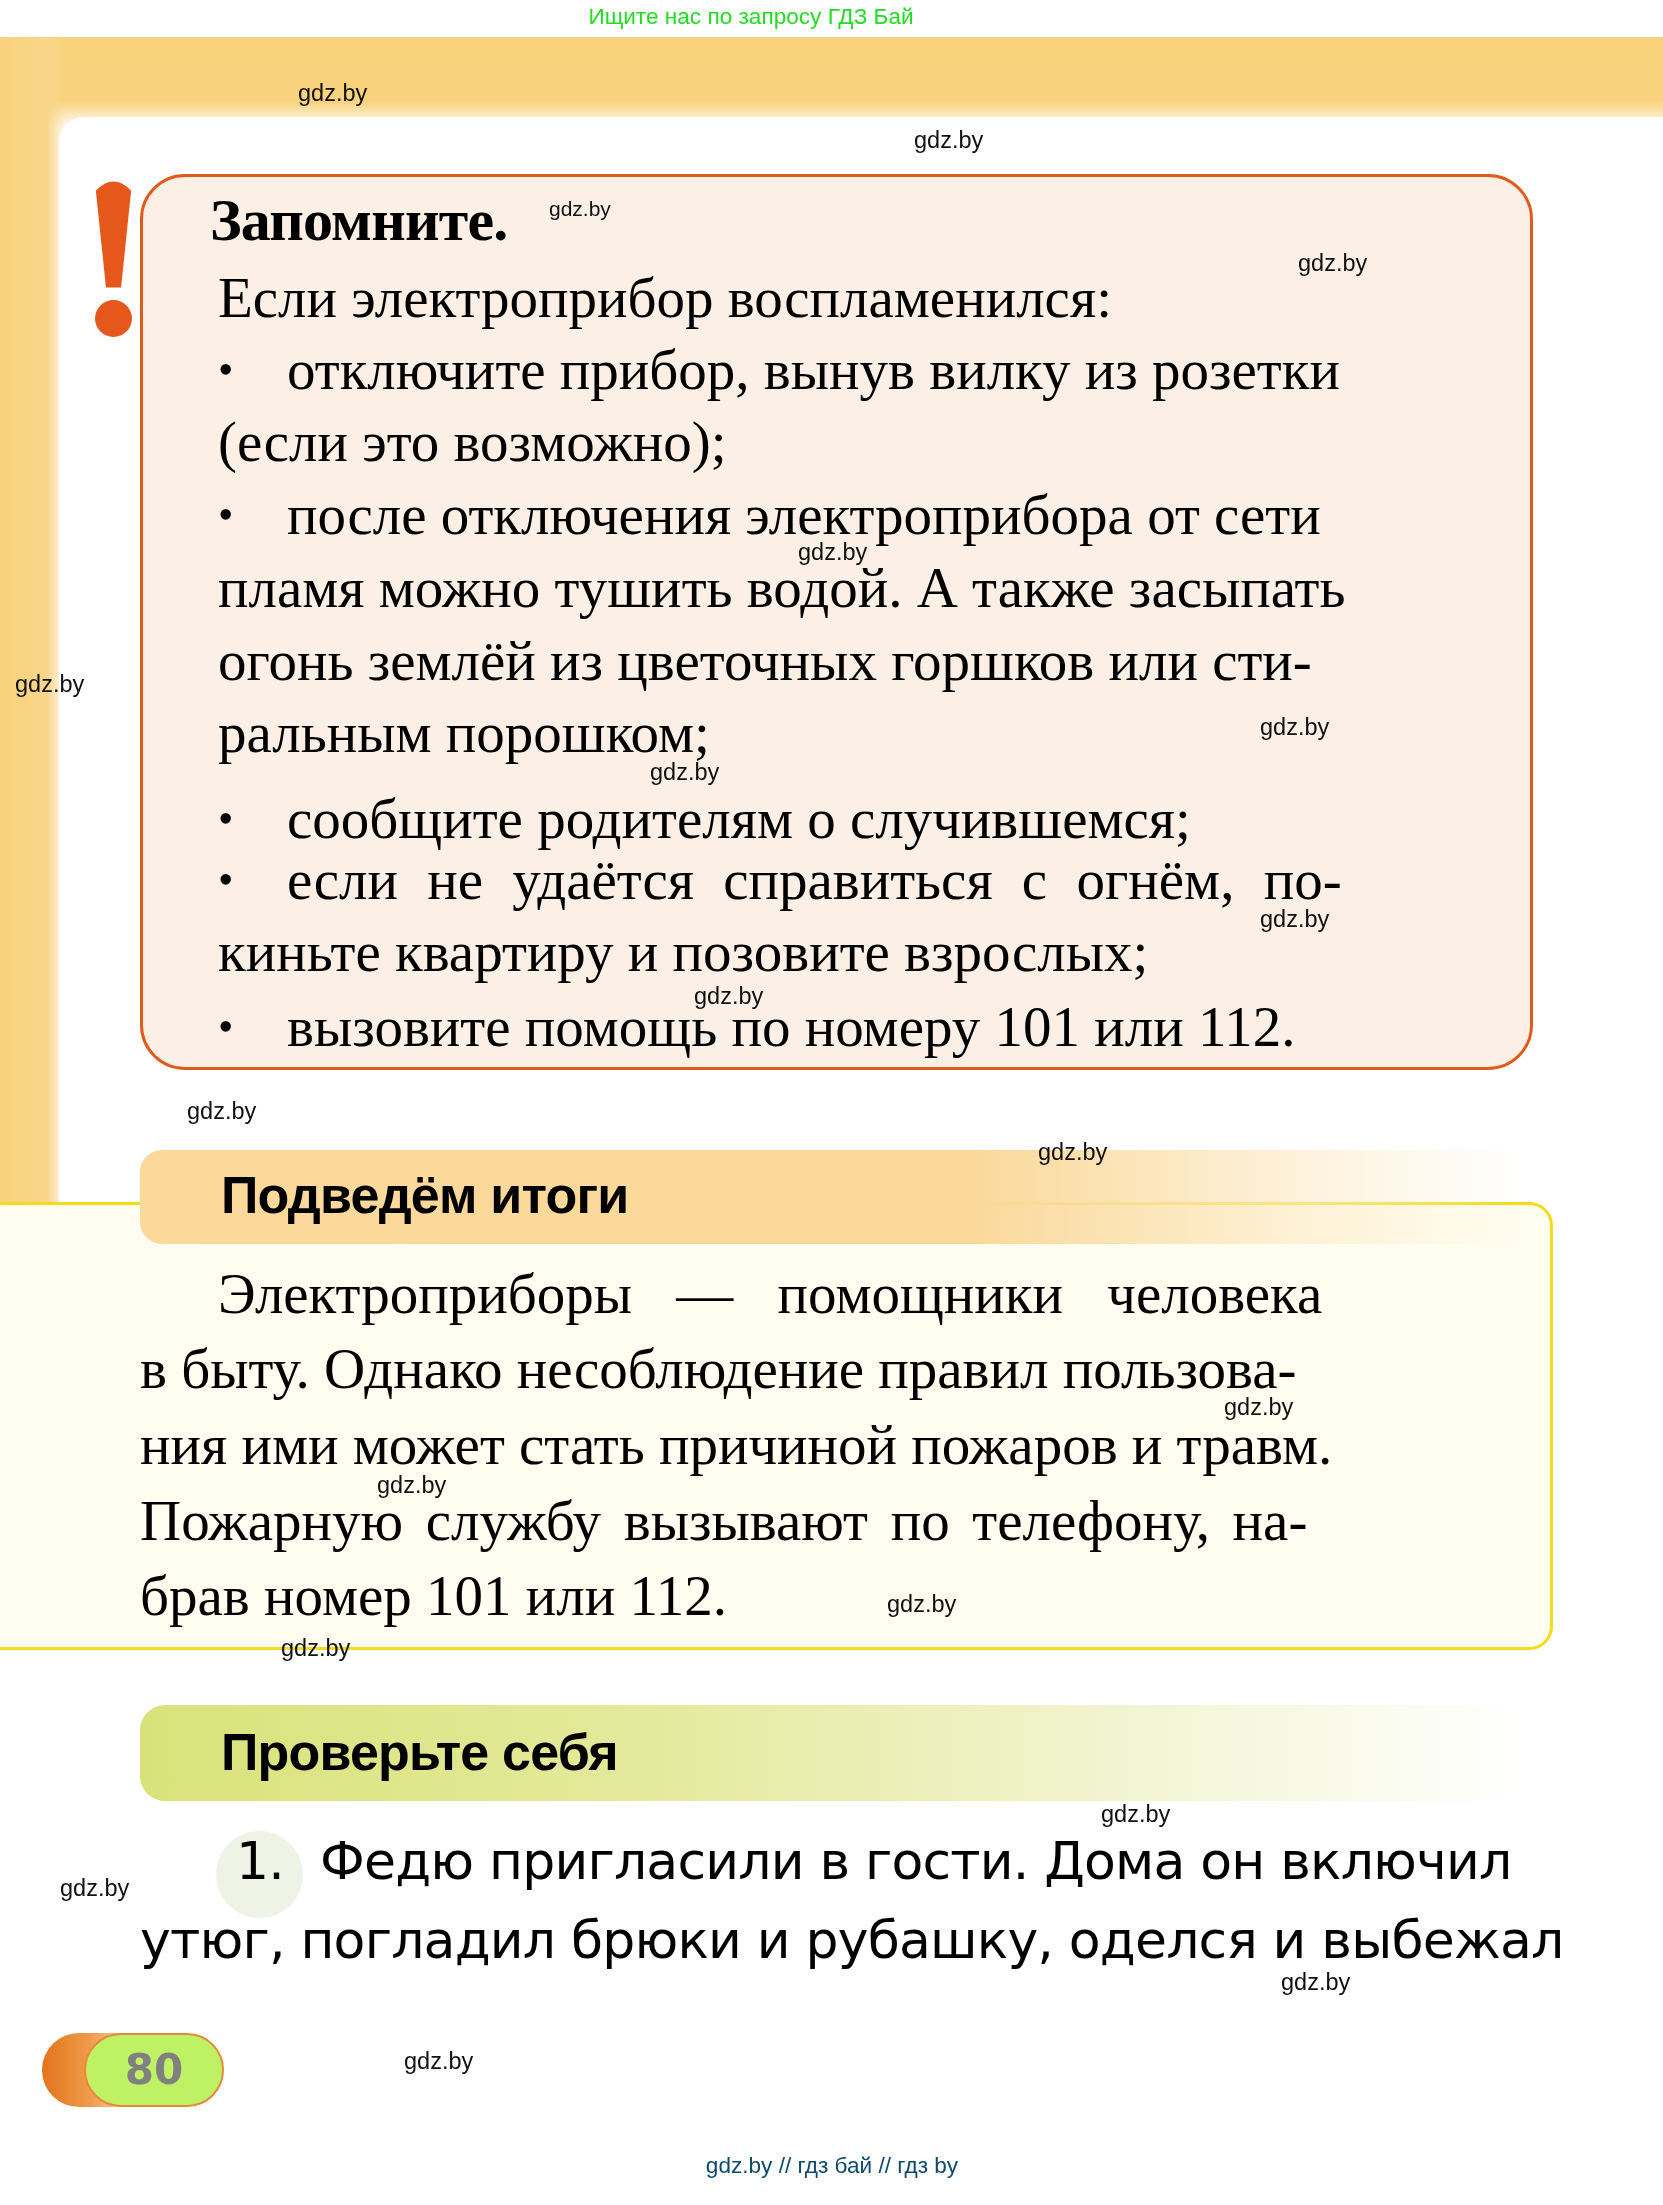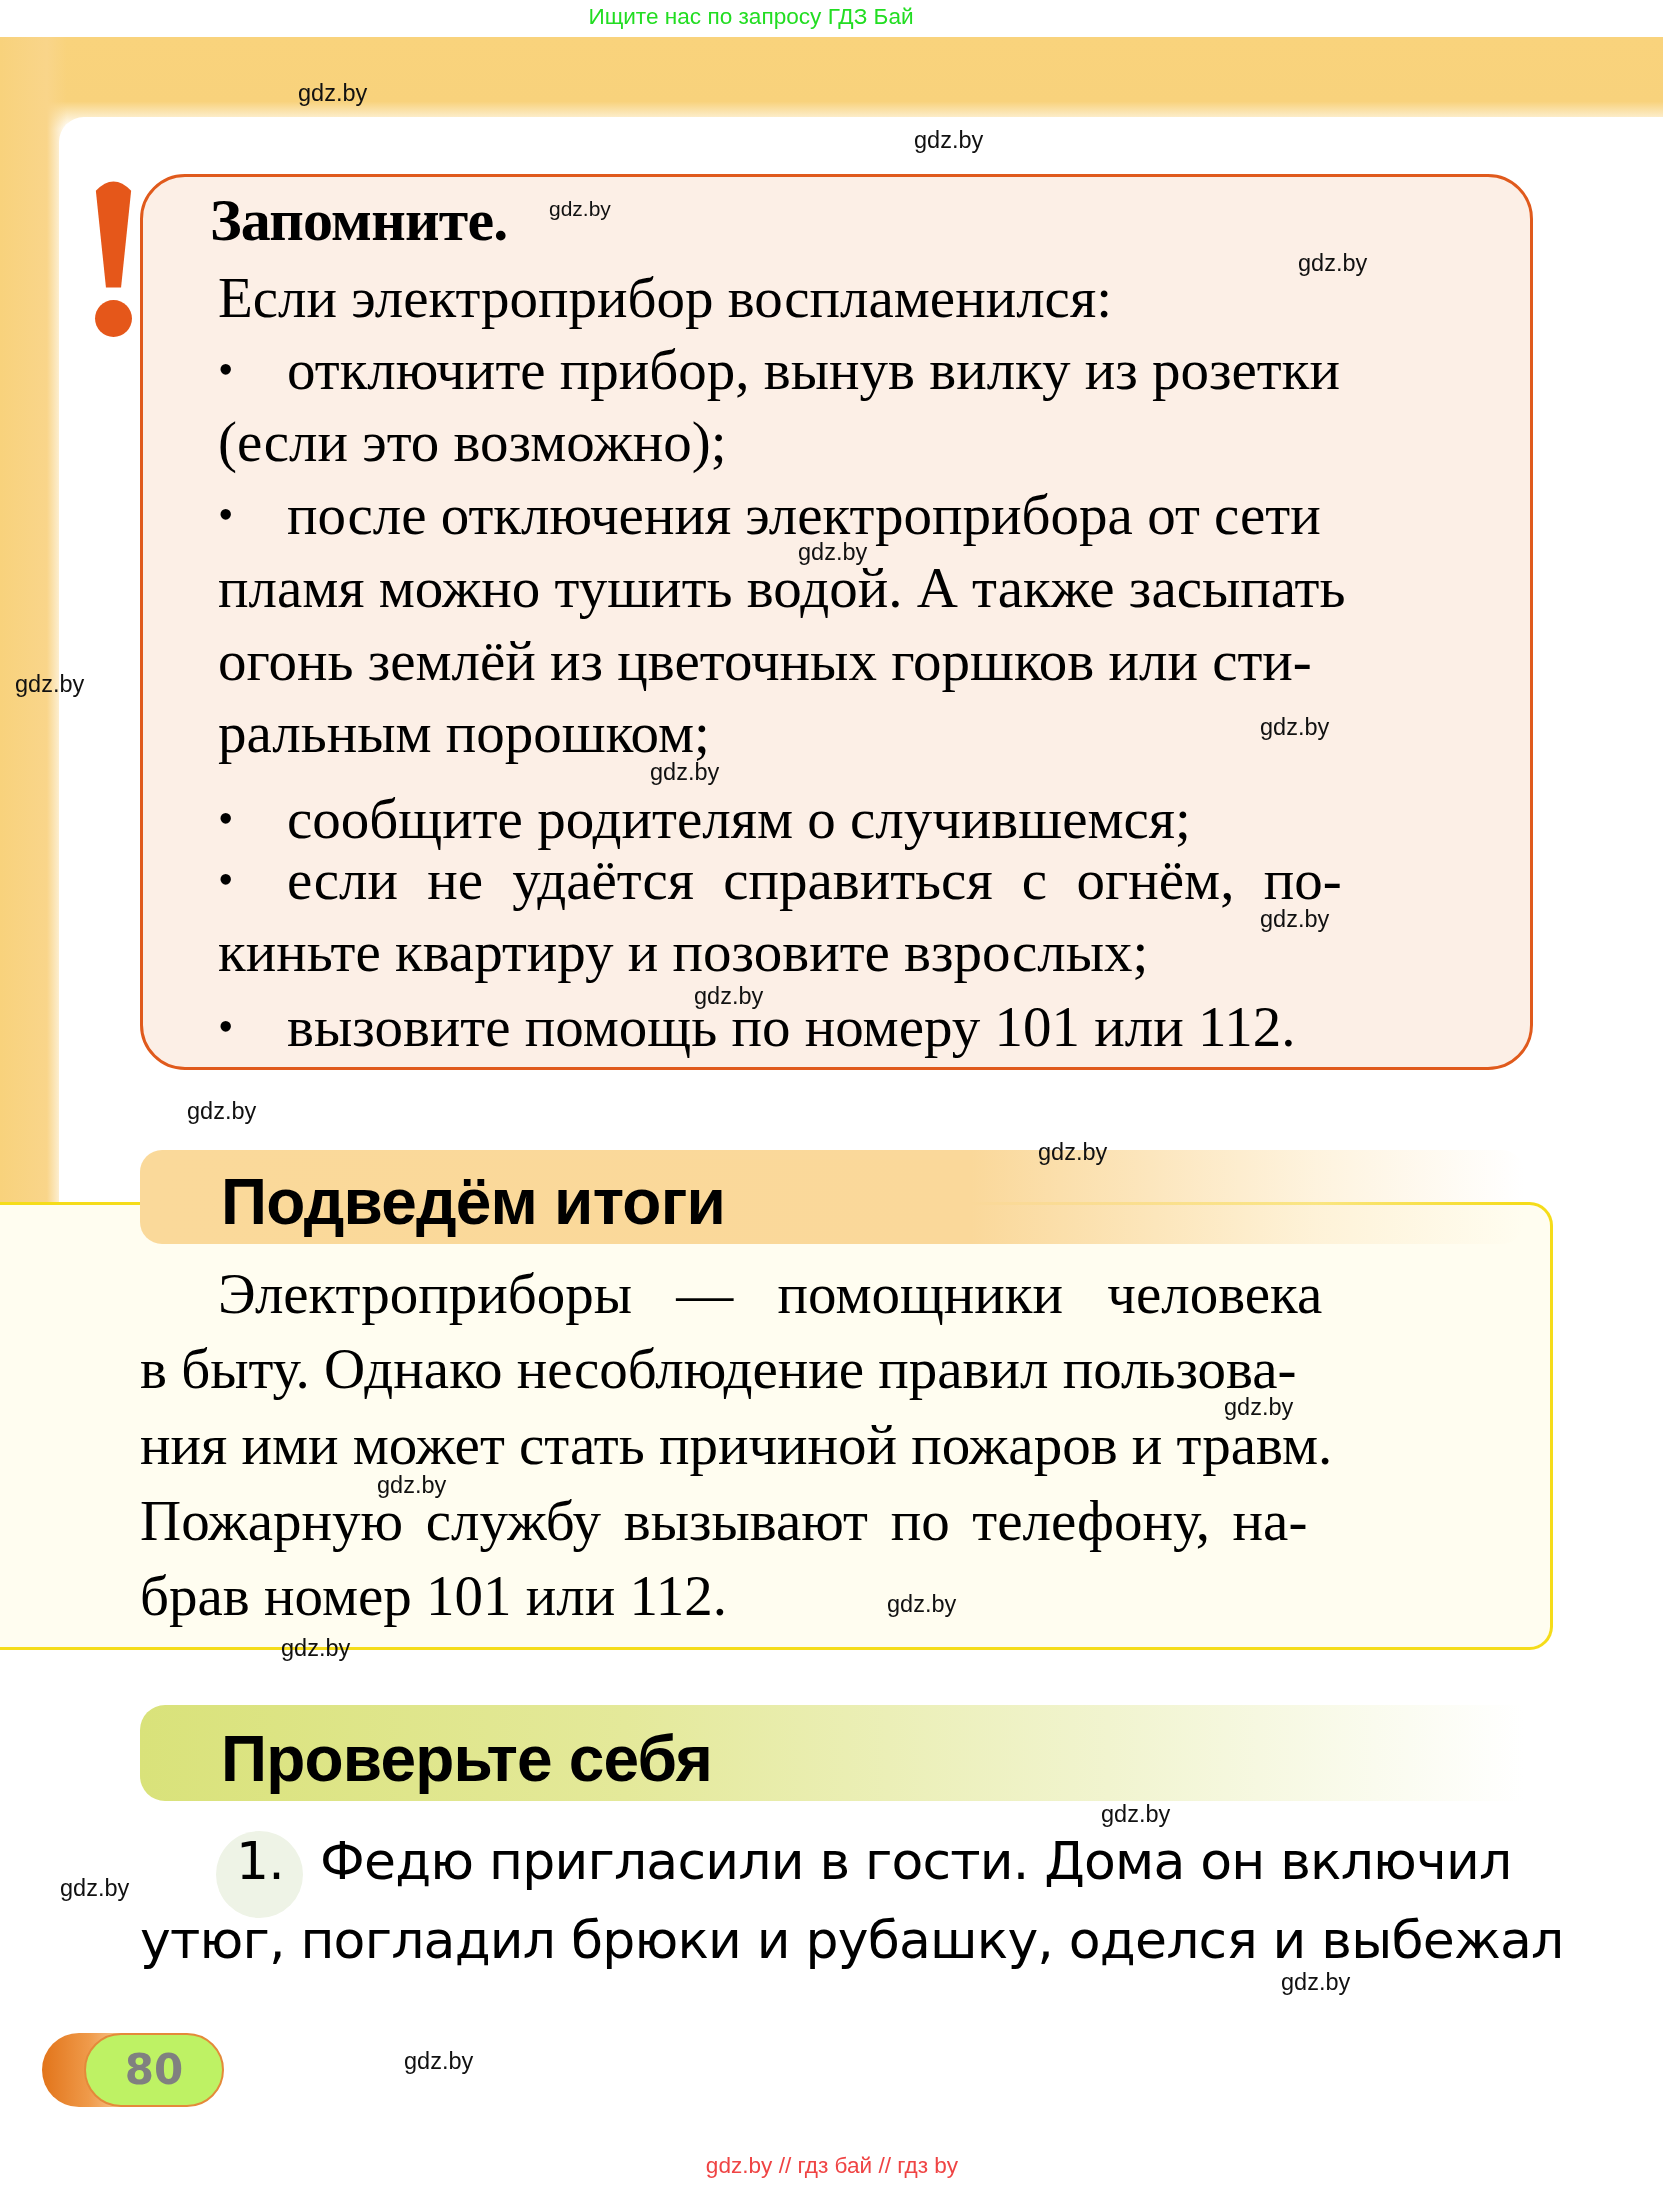--- a/index.html
+++ b/index.html
@@ -9,28 +9,28 @@
   .top-band{left:0;top:37px;width:1664px;height:92px;background:linear-gradient(180deg,#f9d37c 0%,#f8d27c 70%,rgba(250,220,150,0.3) 92%,rgba(255,255,255,0) 100%);}
   .left-stripe{left:0;top:37px;width:67px;height:1171px;background:linear-gradient(90deg,#f8d27c 0%,#f9d58a 70%,rgba(255,255,255,0) 100%);}
   .white-inner{left:59px;top:117px;width:1605px;height:1090px;background:#ffffff;border-top-left-radius:25px;}
   .exclaim{left:84px;top:174px;width:59px;height:168px;}
   .remember-box{left:140px;top:174px;width:1393px;height:896px;background:#fcefe6;border:3.4px solid #e05a1c;border-radius:45px;box-sizing:border-box;}
   .remember-title{left:210px;top:186px;font-size:60px;font-weight:bold;letter-spacing:-0.8px;}
   .line{font-size:57px;line-height:72px;white-space:nowrap;}
   .bullet{display:inline-block;width:69px;font-size:44px;vertical-align:top;}
   .summary-box{left:0;top:1202px;width:1553px;height:448px;background:#fffdf0;border:3.4px solid #f5dc1a;border-left:none;border-radius:0 23.5px 23.5px 0;box-sizing:border-box;}
   .summary-header{left:140px;top:1150px;width:1384px;height:94px;border-radius:22px;background:linear-gradient(90deg,#fad99a 0%,#fad89a 60%,rgba(253,235,200,0.6) 85%,rgba(255,255,255,0) 100%);}
-  .section-title{font-family:"Liberation Sans",sans-serif;font-weight:bold;font-size:64px;letter-spacing:-0.8px;}
+  .section-title{font-family:"Liberation Sans",sans-serif;font-weight:bold;font-size:52px;letter-spacing:-0.8px;}
   .check-header{left:140px;top:1705px;width:1384px;height:96px;border-radius:25px 0 0 25px;background:linear-gradient(90deg,#d9e27a 0%,#e4e99a 35%,#f1f4cf 70%,rgba(255,255,255,0) 100%);}
   .q-line{font-family:"DejaVu Sans",sans-serif;font-size:52px;line-height:67px;white-space:nowrap;letter-spacing:-0.8px;}
   .q-circle{left:216px;top:1831px;width:87px;height:87px;border-radius:50%;background:#eef3e6;}
   .wm{font-family:"Liberation Sans",sans-serif;font-size:23.5px;color:#111;white-space:nowrap;}
   .page-num-back{left:42px;top:2033px;width:117px;height:74px;border-radius:37px;background:linear-gradient(90deg,#e2741a 0%,#ef9a4a 40%,#fbd9ad 80%);}
   .page-num{left:84px;top:2033px;width:140px;height:74px;border-radius:37px;background:#bef264;border:2.5px solid #e48a3a;box-sizing:border-box;text-align:center;font-family:"DejaVu Sans",sans-serif;font-weight:bold;font-size:42px;line-height:69px;color:#808080;}
-  .footer{left:0;top:2153px;width:1664px;text-align:center;font-family:"Liberation Sans",sans-serif;font-size:22.6px;color:#ef4444;}
+  .footer{left:0;top:2153px;width:1664px;text-align:center;font-family:"Liberation Sans",sans-serif;font-size:22.6px;color:#0c4a6e;}
 </style>
 </head>
 <body>
 
 <div class="abs top-banner">Ищите нас по запросу ГДЗ Бай</div>
 <div class="abs top-band"></div>
 <div class="abs left-stripe"></div>
 <div class="abs white-inner"></div>
 
 <svg class="abs exclaim" viewBox="0 0 70 200">

